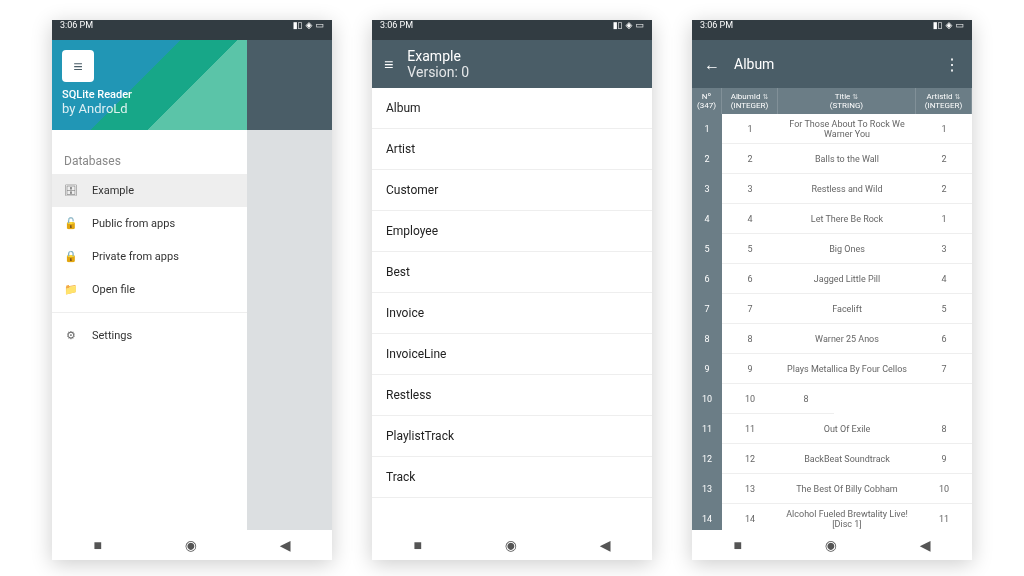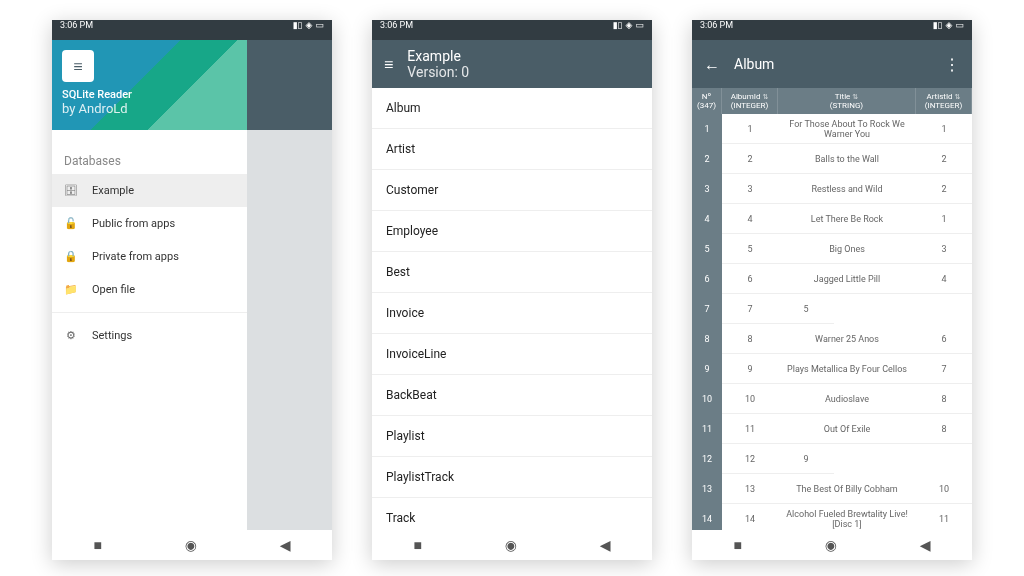--- a/index.html
+++ b/index.html
@@ -120,22 +120,21 @@
     </div>
   </div>
   <div class="tlist" id="table-list">
       <div class="tbl-item">Album</div>
       <div class="tbl-item">Artist</div>
       <div class="tbl-item">Customer</div>
       <div class="tbl-item">Employee</div>
       <div class="tbl-item">Best</div>
       <div class="tbl-item">Invoice</div>
       <div class="tbl-item">InvoiceLine</div>
-      <div class="tbl-item">BackBeat</div>
-      <div class="tbl-item">Playlist</div>
+      <div class="tbl-item">Restless</div>
       <div class="tbl-item">PlaylistTrack</div>
       <div class="tbl-item">Track</div>
     </div>
   <div class="navbar">
     <span>■</span>
     <span>◉</span>
     <span>◀</span>
   </div>
 </div>
 
@@ -214,49 +213,50 @@
       </div>
       <div class="dt-row">
         <div class="c0">6</div>
         <div class="c1">6</div>
         <div class="c2">Jagged Little Pill</div>
         <div class="c3">4</div>
       </div>
       <div class="dt-row">
         <div class="c0">7</div>
         <div class="c1">7</div>
+        <div class="c2">Facelift</div>
         <div class="c3">5</div>
       </div>
       <div class="dt-row">
         <div class="c0">8</div>
         <div class="c1">8</div>
         <div class="c2">Warner 25 Anos</div>
         <div class="c3">6</div>
       </div>
       <div class="dt-row">
         <div class="c0">9</div>
         <div class="c1">9</div>
         <div class="c2">Plays Metallica By Four Cellos</div>
         <div class="c3">7</div>
       </div>
       <div class="dt-row">
         <div class="c0">10</div>
         <div class="c1">10</div>
-        <div class="c2">Audioslave</div>
         <div class="c3">8</div>
       </div>
       <div class="dt-row">
         <div class="c0">11</div>
         <div class="c1">11</div>
         <div class="c2">Out Of Exile</div>
         <div class="c3">8</div>
       </div>
       <div class="dt-row">
         <div class="c0">12</div>
         <div class="c1">12</div>
+        <div class="c2">BackBeat Soundtrack</div>
         <div class="c3">9</div>
       </div>
       <div class="dt-row">
         <div class="c0">13</div>
         <div class="c1">13</div>
         <div class="c2">The Best Of Billy Cobham</div>
         <div class="c3">10</div>
       </div>
       <div class="dt-row">
         <div class="c0">14</div>

